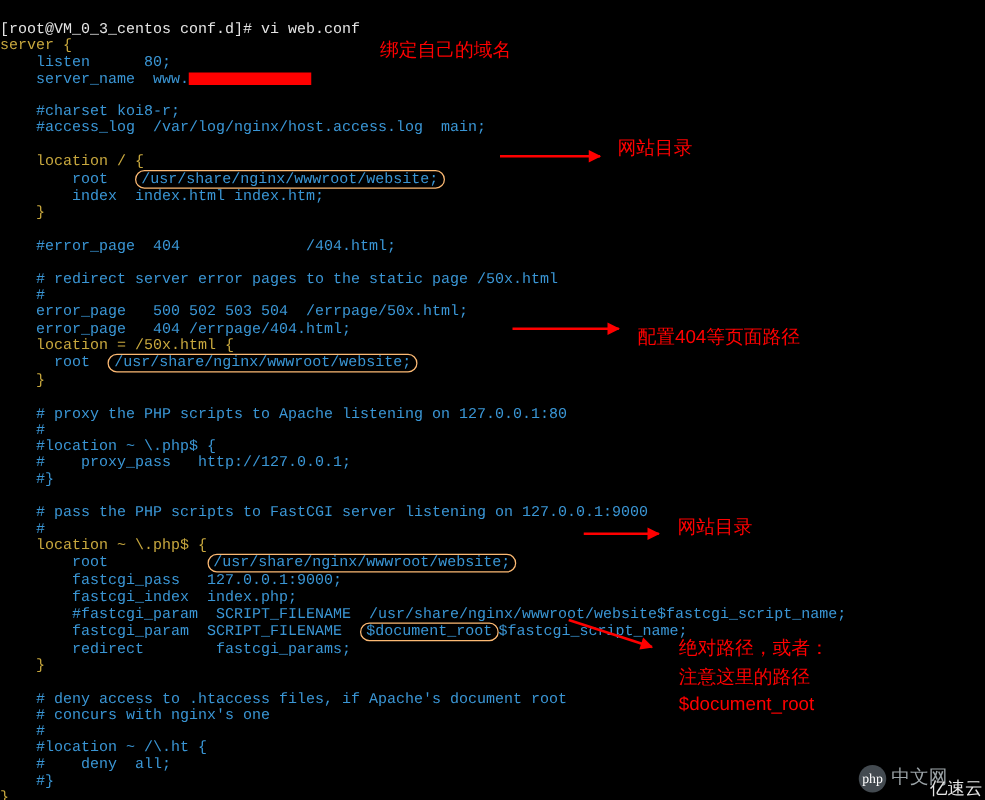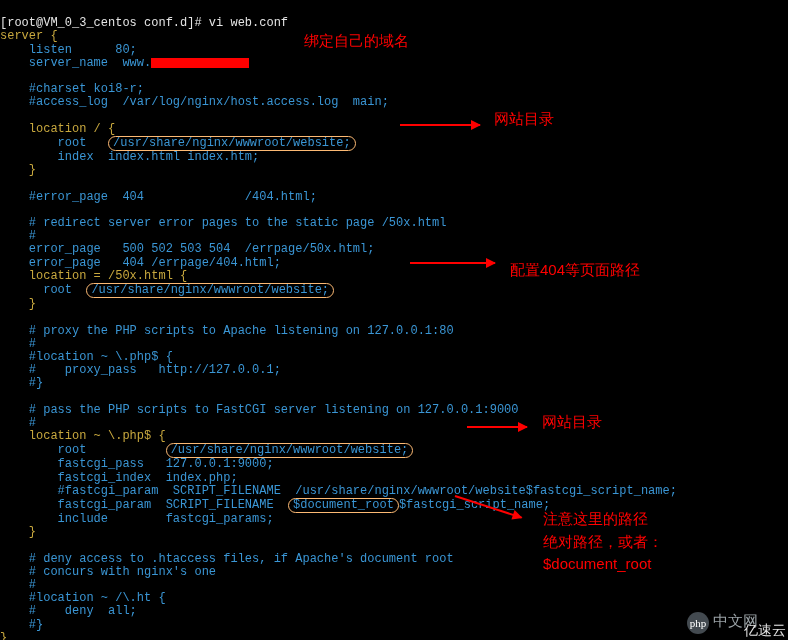--- a/index.html
+++ b/index.html
@@ -124,21 +124,21 @@
 <span class="cyan">    #}</span>
 <span></span>
 <span class="cyan">    # pass the PHP scripts to FastCGI server listening on 127.0.0.1:9000</span>
 <span class="cyan">    #</span>
 <span class="yellow">    location ~ \.php$ {</span>
 <span class="cyan"><span>        root           </span><span class="box">/usr/share/nginx/wwwroot/website;</span></span>
 <span class="cyan">        fastcgi_pass   127.0.0.1:9000;</span>
 <span class="cyan">        fastcgi_index  index.php;</span>
 <span class="cyan">        #fastcgi_param  SCRIPT_FILENAME  /usr/share/nginx/wwwroot/website$fastcgi_script_name;</span>
 <span class="cyan"><span>        fastcgi_param  SCRIPT_FILENAME  </span><span class="box">$document_root</span><span>$fastcgi_script_name;</span></span>
-<span class="cyan">        include        fastcgi_params;</span>
+<span class="cyan">        redirect        fastcgi_params;</span>
 <span class="yellow">    }</span>
 <span></span>
 <span class="cyan">    # deny access to .htaccess files, if Apache's document root</span>
 <span class="cyan">    # concurs with nginx's one</span>
 <span class="cyan">    #</span>
 <span class="cyan">    #location ~ /\.ht {</span>
 <span class="cyan">    #    deny  all;</span>
 <span class="cyan">    #}</span>
 <span class="yellow">}</span>
 </div>
@@ -149,21 +149,21 @@
 <div class="annotation" style="left:494px; top:111px;">网站目录</div>
 
 <div class="arrow" style="left:410px; top:262px; width:85px;"></div>
 <div class="annotation" style="left:510px; top:262px;">配置404等页面路径</div>
 
 <div class="arrow" style="left:467px; top:426px; width:60px;"></div>
 <div class="annotation" style="left:542px; top:414px;">网站目录</div>
 
 <div class="arrow" style="left:455px; top:495px; width:70px; transform:rotate(18deg); transform-origin:left center;"></div>
 <div class="annotation" style="left:543px; top:508px; line-height:1.5;">
+  <div>绝对路径，或者：</div>
   <div>注意这里的路径</div>
-  <div>绝对路径，或者：</div>
   <div>$document_root</div>
 </div>
 
 <div class="watermark1">
   <span class="watermark1-icon">php</span><span>中文网</span>
 </div>
 <div class="watermark2">亿速云</div>
 
 </body></html>

